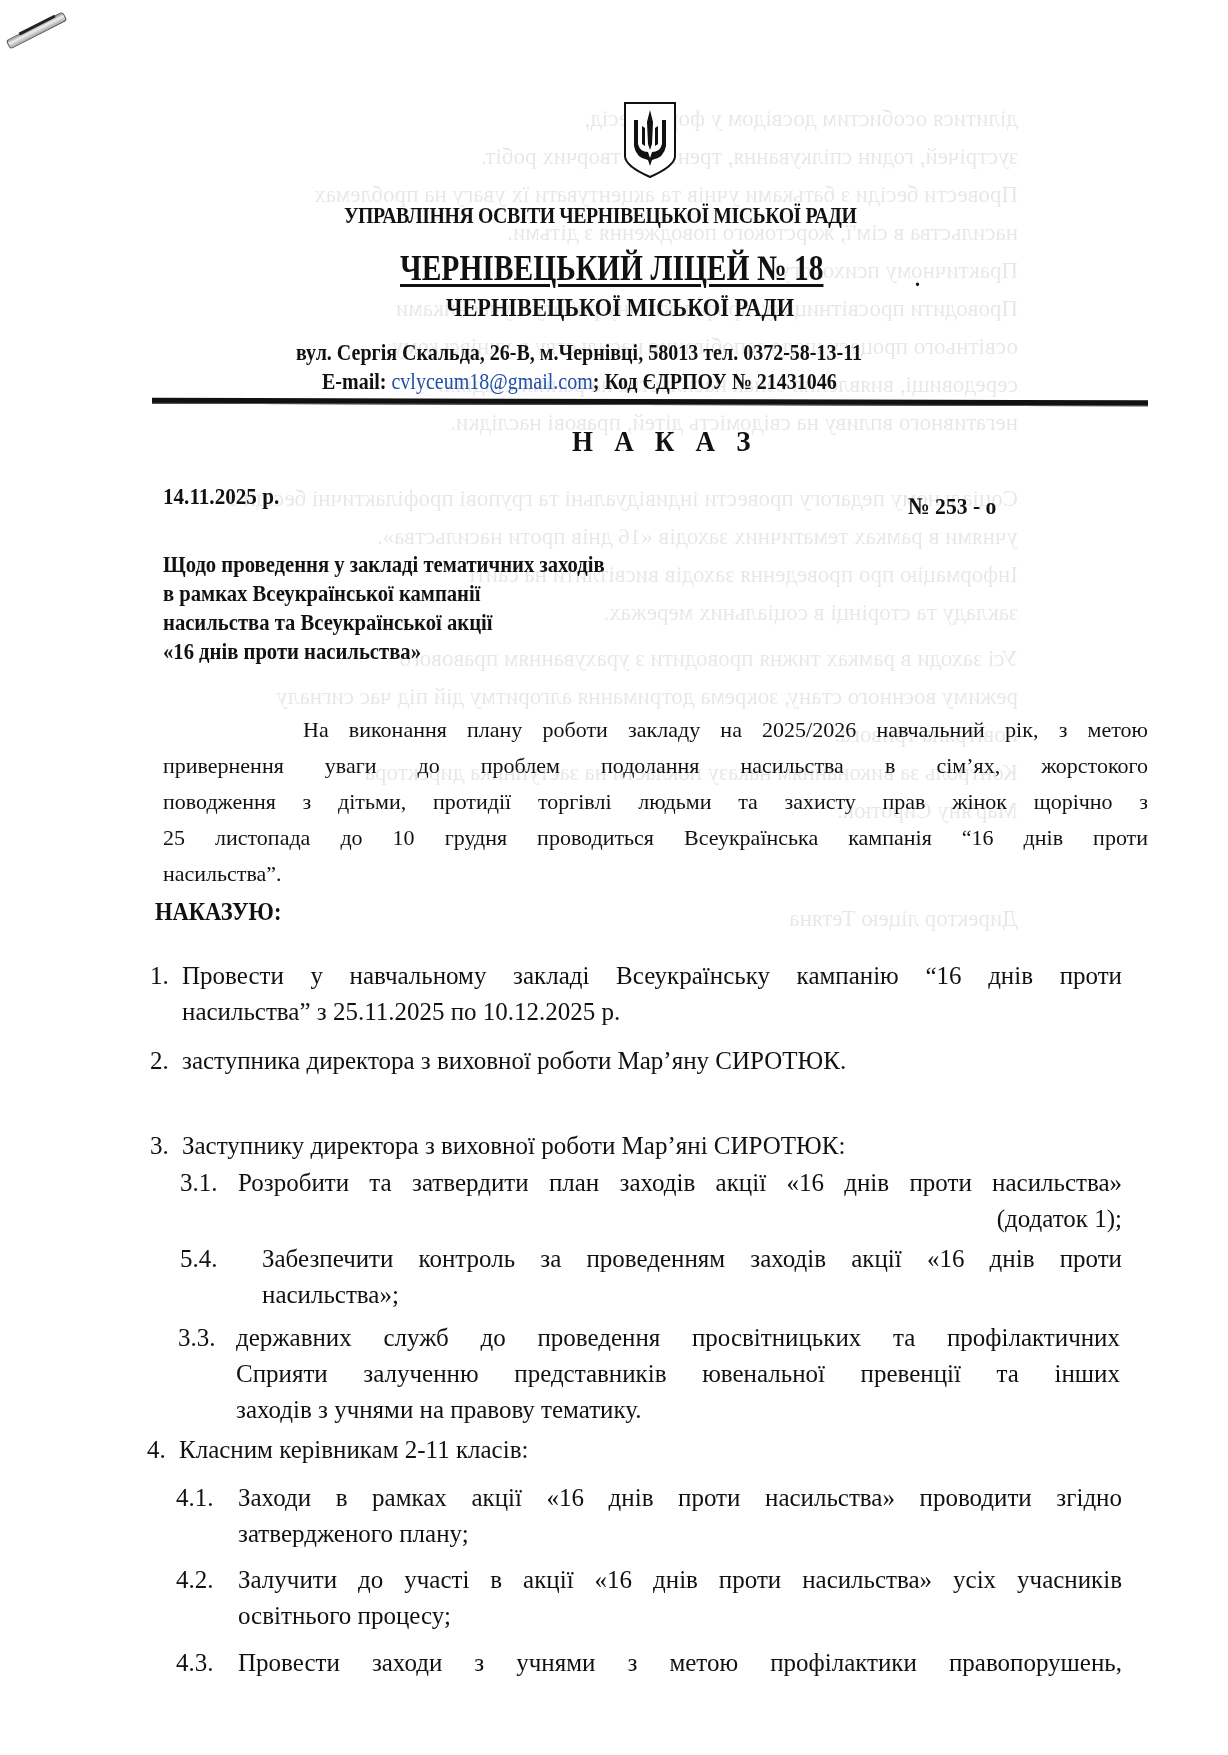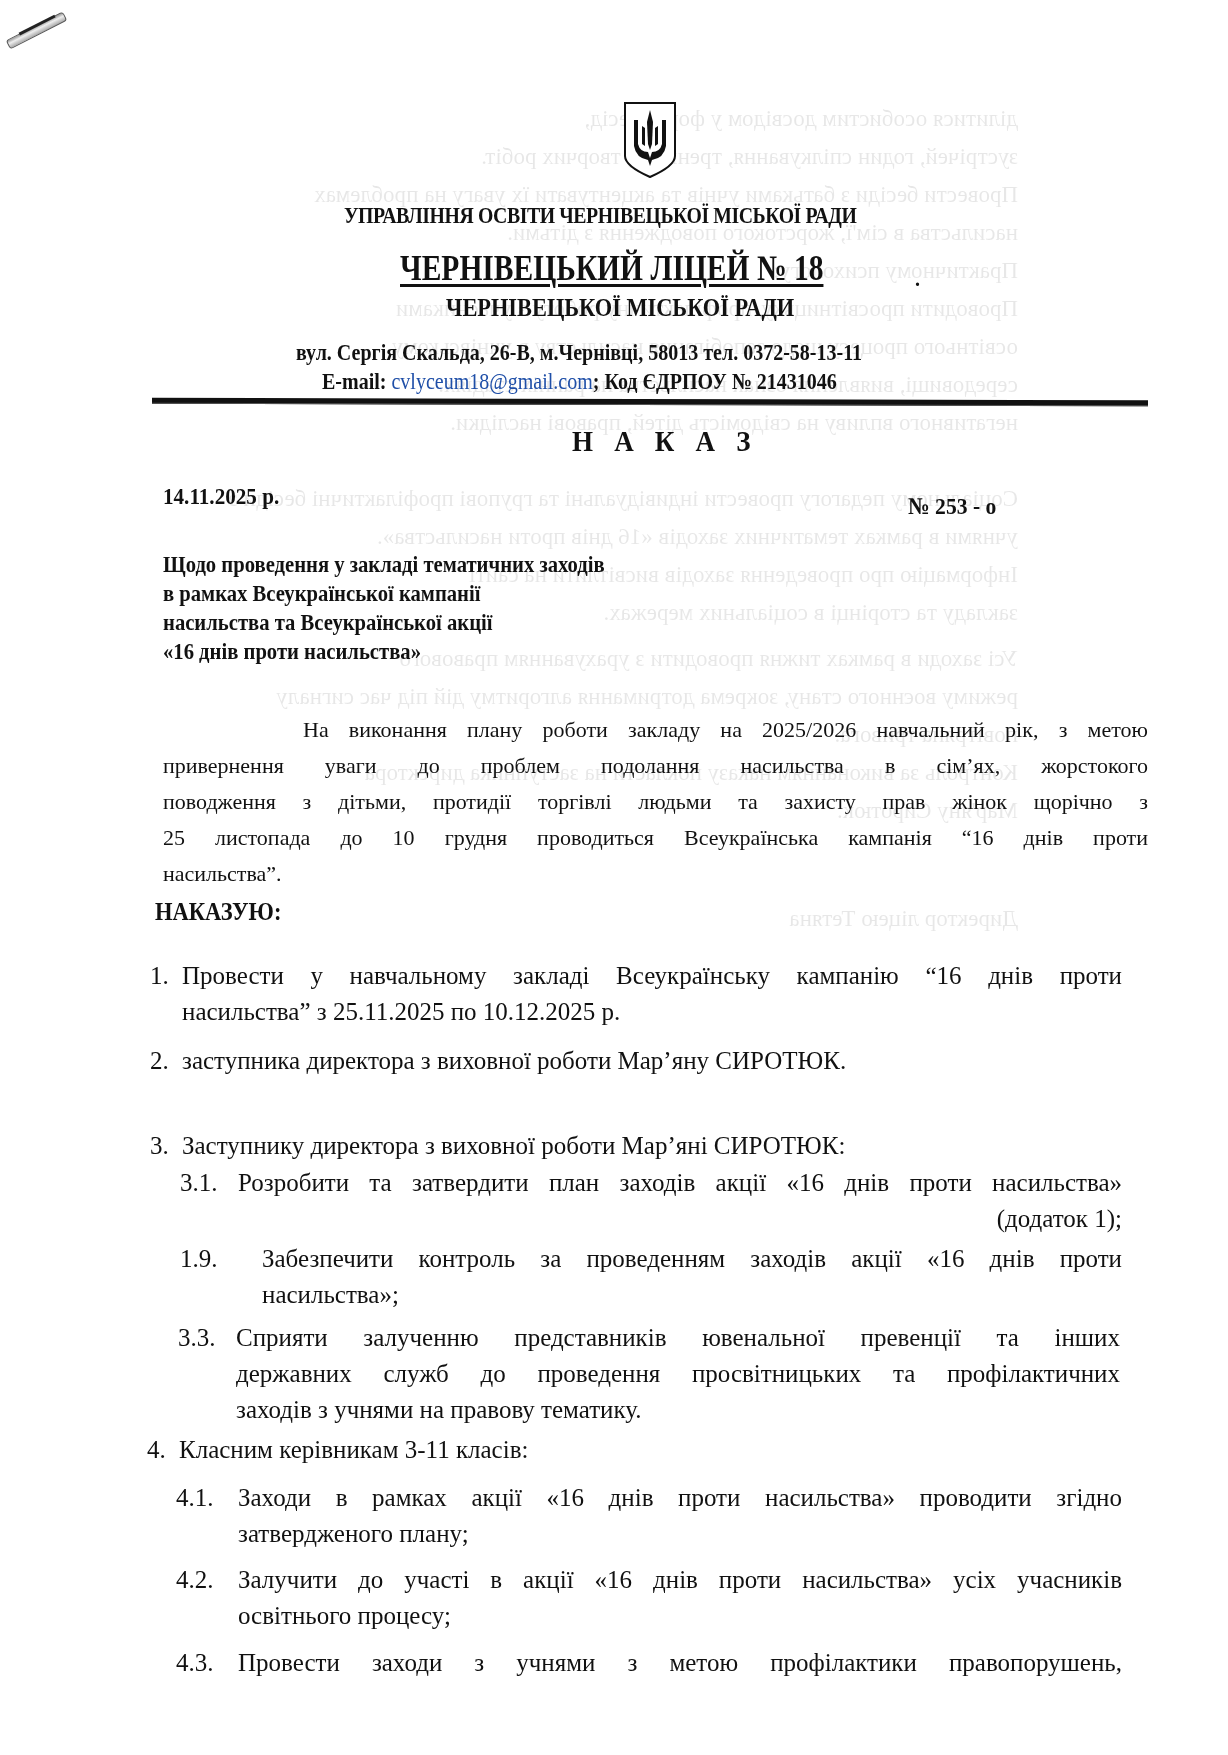--- a/index.html
+++ b/index.html
@@ -285,40 +285,40 @@
 
 <div class="item" style="left:180px; top:1165px; width:942px;">
   <span class="num">3.1.</span>
   <div class="txt" style="margin-left:58px;">
     <span class="line">Розробити та затвердити план заходів акції «16 днів проти насильства»</span>
     <span class="line right">(додаток 1);</span>
   </div>
 </div>
 
 <div class="item" style="left:180px; top:1241px; width:942px;">
-  <span class="num">1.9.</span>
+  <span class="num">5.4.</span>
   <div class="txt" style="margin-left:82px;">
     <span class="line">Забезпечити контроль за проведенням заходів акції «16 днів проти</span>
     <span class="line last">насильства»;</span>
   </div>
 </div>
 
 <div class="item" style="left:178px; top:1320px; width:942px;">
   <span class="num">3.3.</span>
   <div class="txt" style="margin-left:58px;">
+    <span class="line">державних служб до проведення просвітницьких та профілактичних</span>
     <span class="line">Сприяти залученню представників ювенальної превенції та інших</span>
-    <span class="line">державних служб до проведення просвітницьких та профілактичних</span>
     <span class="line last">заходів з учнями на правову тематику.</span>
   </div>
 </div>
 
 <div class="item" style="left:147px; top:1432px; width:975px;">
   <span class="num">4.</span>
   <div class="txt" style="margin-left:32px;">
-    <span class="line last">Класним керівникам 3-11 класів:</span>
+    <span class="line last">Класним керівникам 2-11 класів:</span>
   </div>
 </div>
 
 <div class="item" style="left:176px; top:1480px; width:946px;">
   <span class="num">4.1.</span>
   <div class="txt" style="margin-left:62px;">
     <span class="line">Заходи в рамках акції «16 днів проти насильства» проводити згідно</span>
     <span class="line last">затвердженого плану;</span>
   </div>
 </div>

